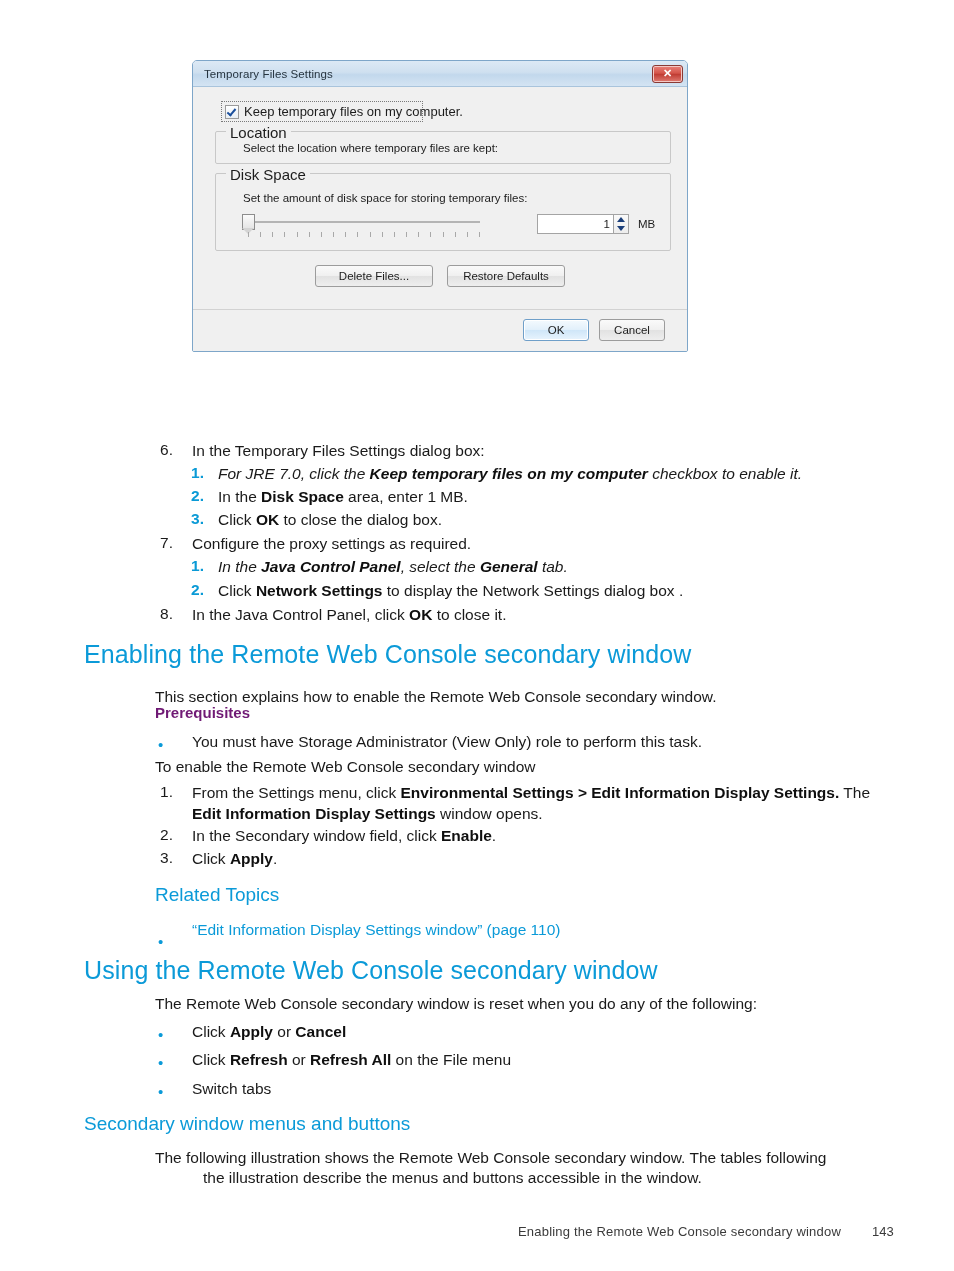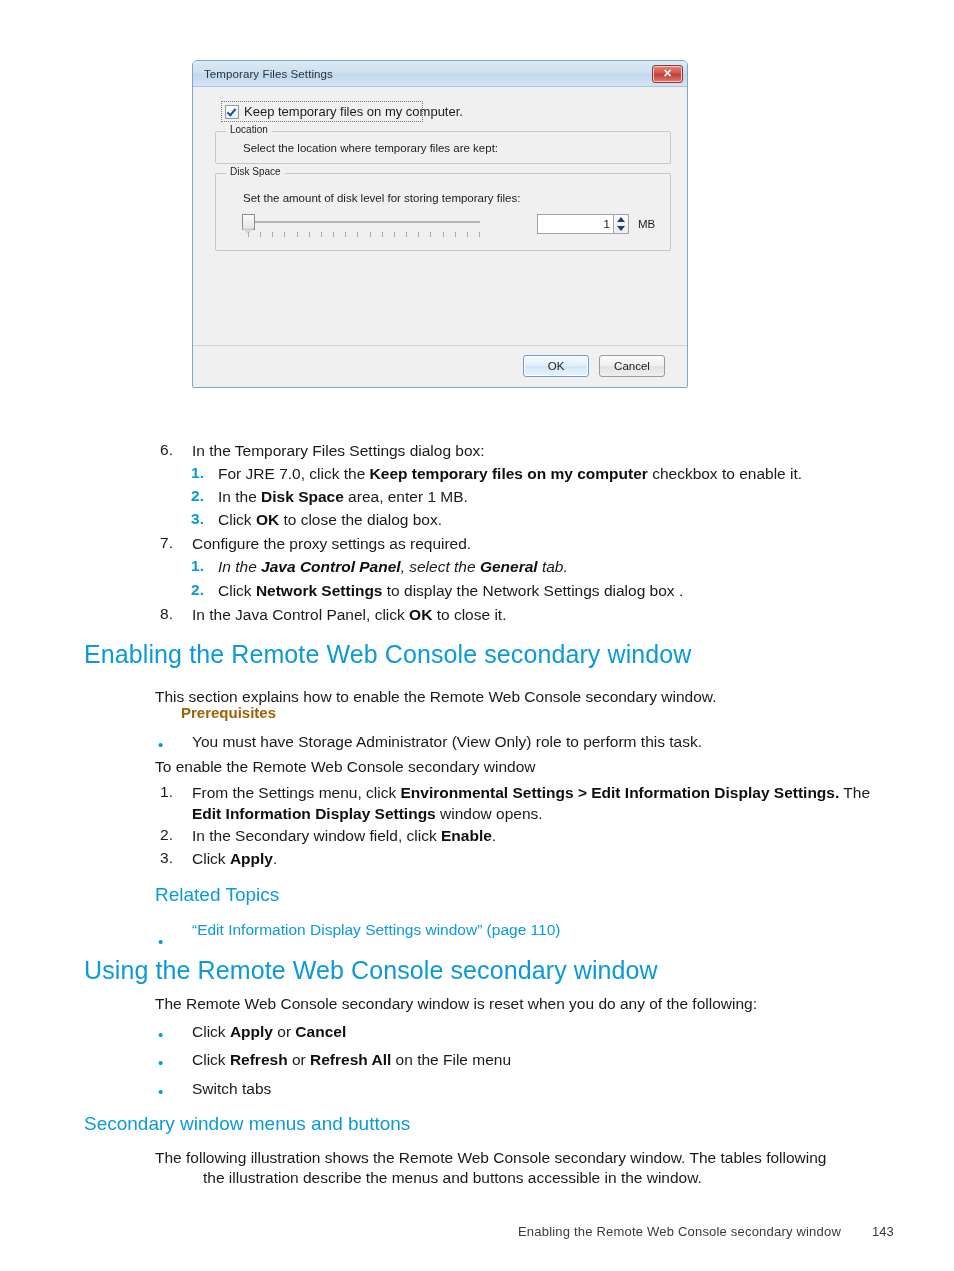--- a/index.html
+++ b/index.html
@@ -15,21 +15,21 @@
     position: relative;
     overflow: hidden;
   }
 
   
   .figure {
     position: absolute;
     left: 192px;
     top: 60px;
     width: 496px;
-    height: 328px;
+    height: 292px;
   }
   .dlg {
     width: 100%;
     height: 100%;
     box-sizing: border-box;
     border: 1px solid #7ea6c9;
     border-radius: 5px 5px 2px 2px;
     background: #f0f0f0;
     box-shadow: 0 0 0 1px #ffffff inset;
     display: flex;
@@ -120,21 +120,21 @@
     border-radius: 2px;
     padding: 10px 10px 9px 10px;
     position: relative;
   }
   .group-title {
     position: absolute;
     top: -8px;
     left: 10px;
     background: #f0f0f0;
     padding: 0 4px;
-    font-size: 10px;
+    font-size: 15px;
     color: #1c1c1c;
   }
   .group-line {
     font-size: 11.5px;
     color: #1c1c1c;
     margin-left: 17px;
   }
   .loc-row {
     display: flex;
     align-items: center;
@@ -392,22 +392,21 @@
   .para {
     position: absolute;
     font-size: 15.5px;
     line-height: 1.35;
     color: #1a1a1a;
   }
   .lbl-bold {
     position: absolute;
     font-size: 15px;
     font-weight: bold;
-    color: #a16207;
-    margin-left: 26px;
+    color: #701a75;
   }
   .link {
     position: absolute;
     font-size: 15.5px;
     color: #0b9ad8;
     text-decoration: none;
     cursor: pointer;
   }
   .footer-text {
     position: absolute;
@@ -443,21 +442,21 @@
       <div class="group">
         <span class="group-title">Location</span>
         <div class="group-line">Select the location where temporary files are kept:</div>
       </div>
 
       <div class="group">
         <span class="group-title">Disk Space</span>
 
 
         <div class="ds-row" style="margin-top:8px;">
-          <span class="ds-label" style="width:auto;">Set the amount of disk level for storing temporary files:</span>
+          <span class="ds-label" style="width:auto;">Set the amount of disk space for storing temporary files:</span>
         </div>
 
         <div class="slider-wrap">
           <div class="slider">
             <div class="slider-track"></div>
             <div class="slider-thumb"></div>
             <div class="slider-ticks">
               <i></i>
                 <i></i>
                 <i></i>
@@ -484,36 +483,40 @@
             <div class="spin-field">1</div>
             <div class="spin-btns">
               <b class="spin-up"></b>
               <b class="spin-down"></b>
             </div>
             <span class="spin-unit">MB</span>
           </div>
         </div>
       </div>
 
+      <div class="dlg-actions">
+        <div class="btn btn-wide">Delete Files...</div>
+        <div class="btn btn-wide">Restore Defaults</div>
+      </div>
     </div>
 
     <div class="dlg-footer">
       <div class="btn btn-ok">OK</div>
       <div class="btn btn-cancel">Cancel</div>
     </div>
   </div>
 </div>
 
 <div class="doc">
 
   <span class="num" style="left:155px; top:441px; width:18px;">6.</span>
   <span class="ol-item" style="left:192px; top:441px;">In the Temporary Files Settings dialog box:</span>
 
   <span class="num num-teal" style="left:190px; top:464px; width:14px;">1.</span>
-  <span class="ol-item" style="left:218px; top:464px;"><span>For JRE 7.0, click the </span><b>Keep temporary files on my computer</b><span> checkbox to enable it.</span></span>
+  <span class="ol-item" style="left:218px; top:464px;font-style:italic;"><span>For JRE 7.0, click the </span><b>Keep temporary files on my computer</b><span> checkbox to enable it.</span></span>
 
   <span class="num num-teal" style="left:190px; top:487px; width:14px;">2.</span>
   <span class="ol-item" style="left:218px; top:487px;"><span>In the </span><b>Disk Space</b><span> area, enter 1 MB.</span></span>
 
   <span class="num num-teal" style="left:190px; top:510px; width:14px;">3.</span>
   <span class="ol-item" style="left:218px; top:510px;"><span>Click </span><b>OK</b><span> to close the dialog box.</span></span>
 
   <span class="num" style="left:155px; top:534px; width:18px;">7.</span>
   <span class="ol-item" style="left:192px; top:534px;">Configure the proxy settings as required.</span>
 

